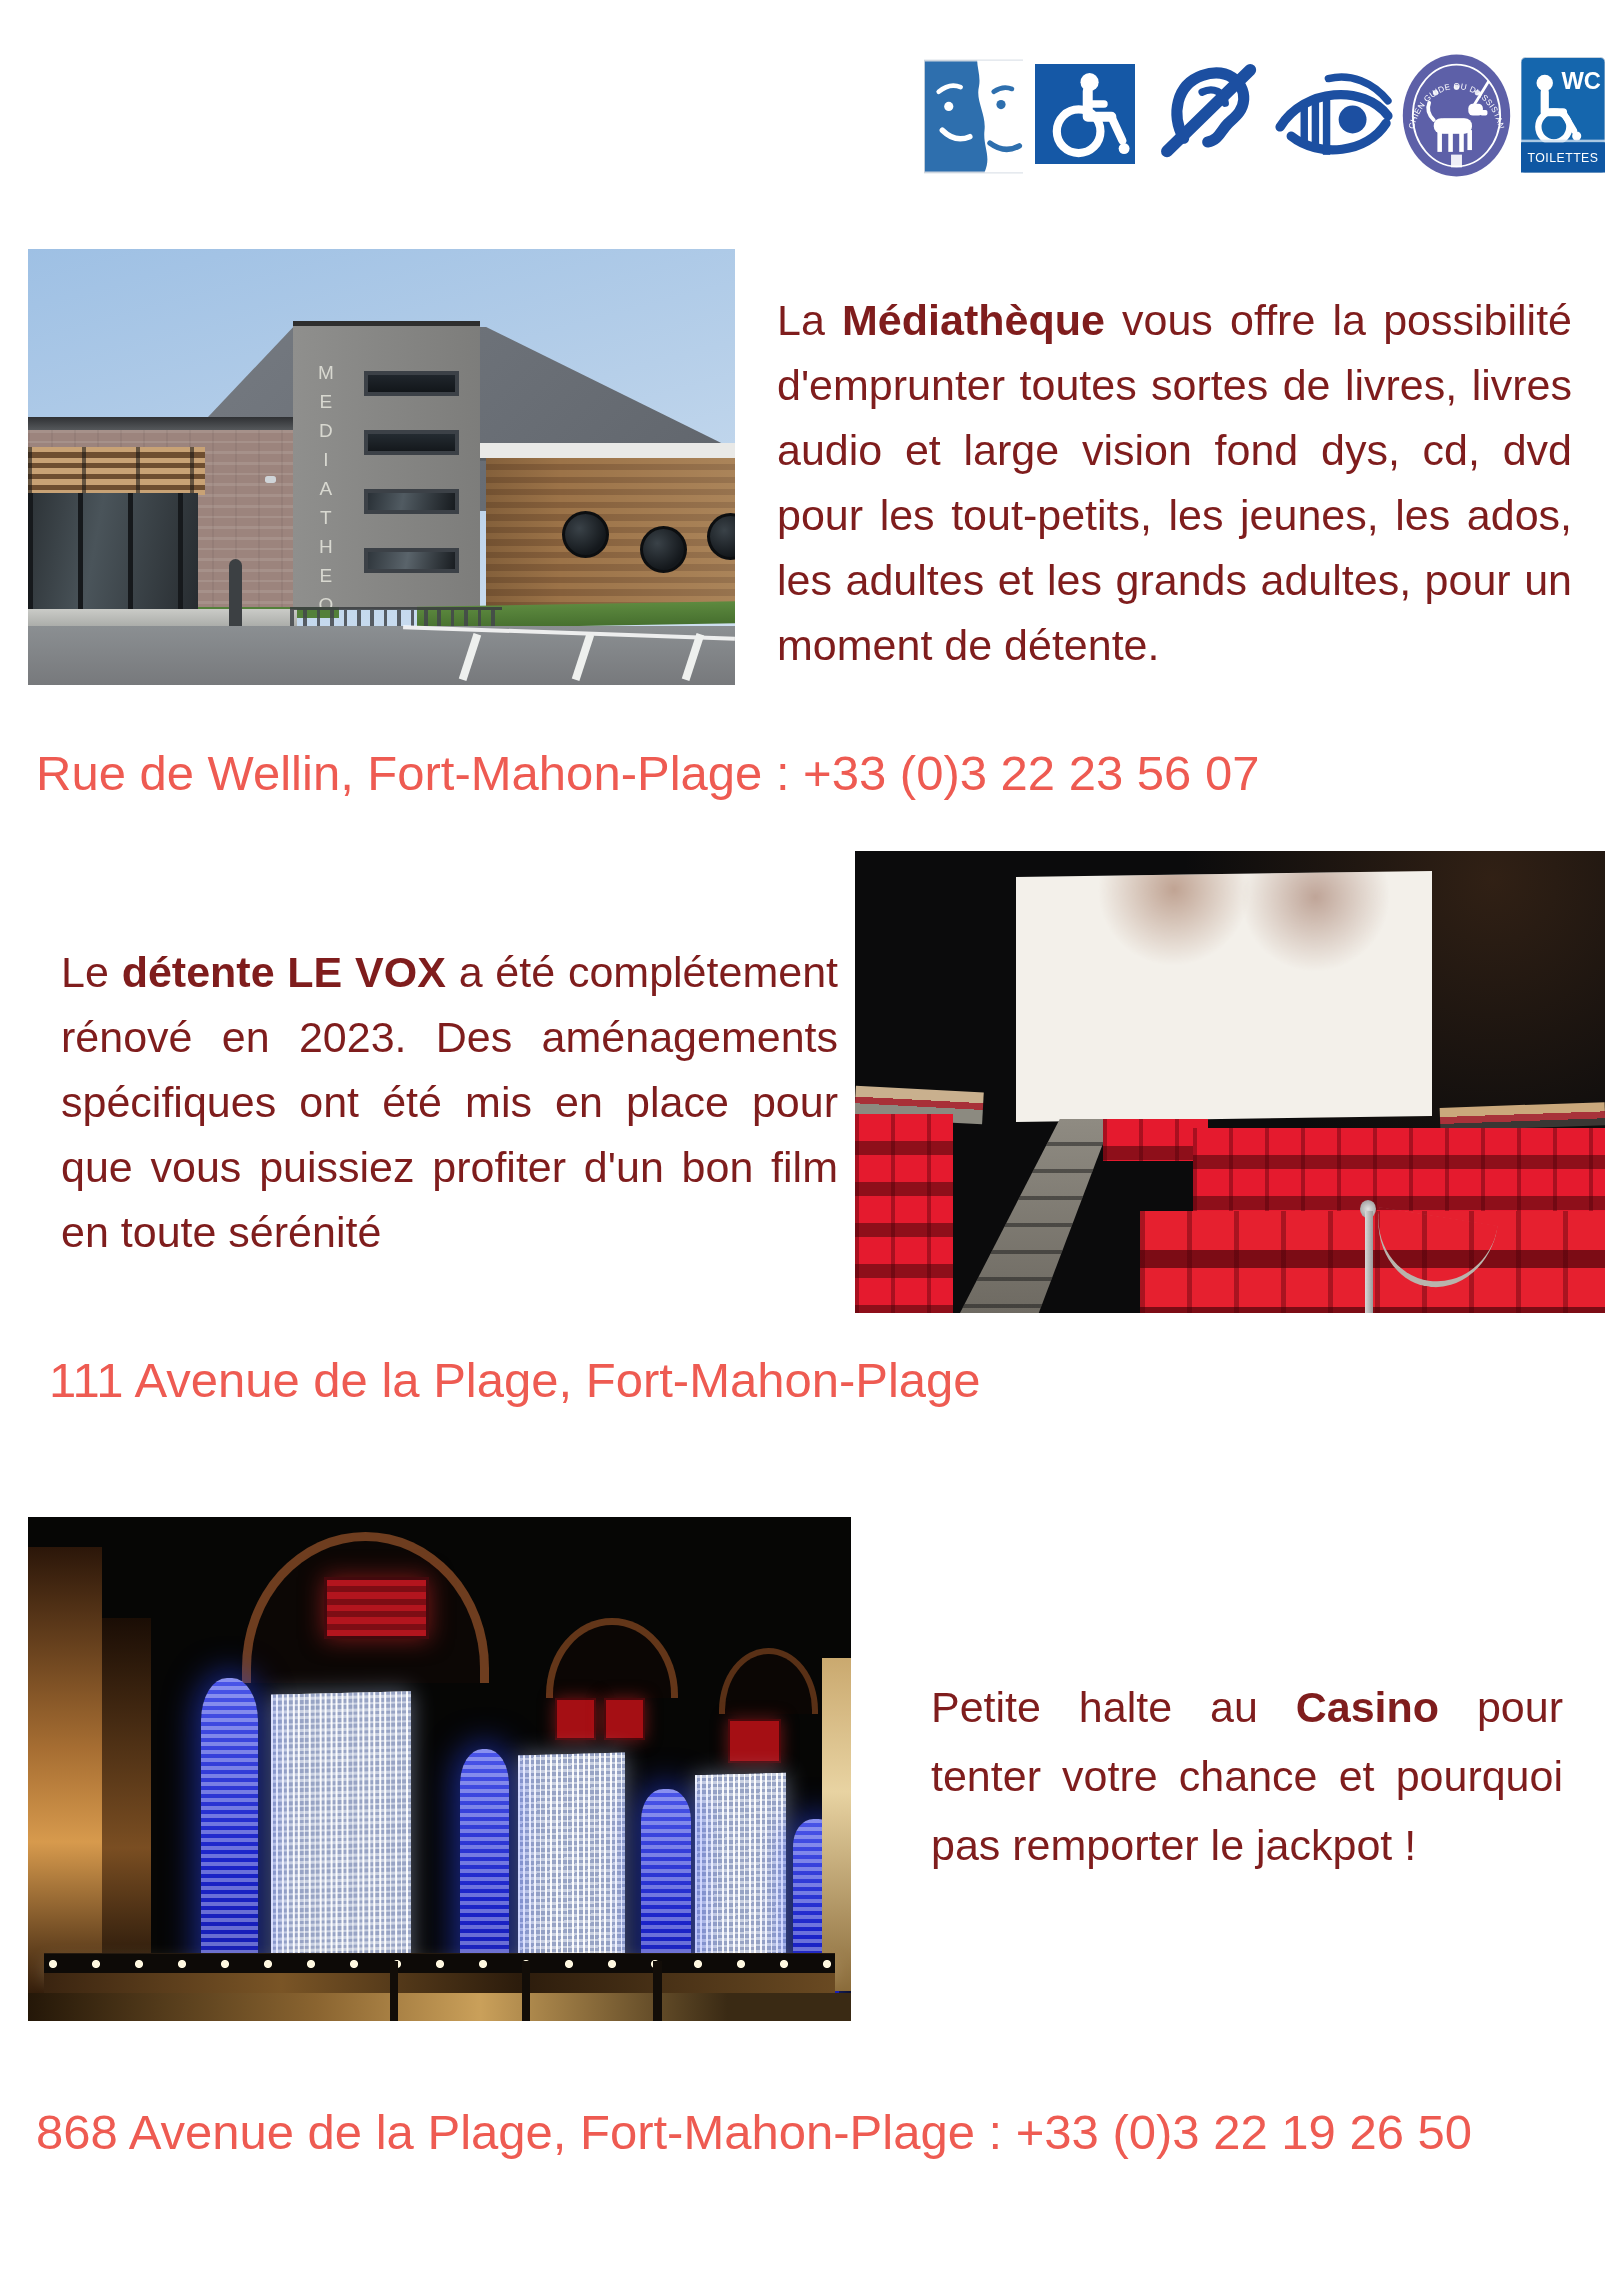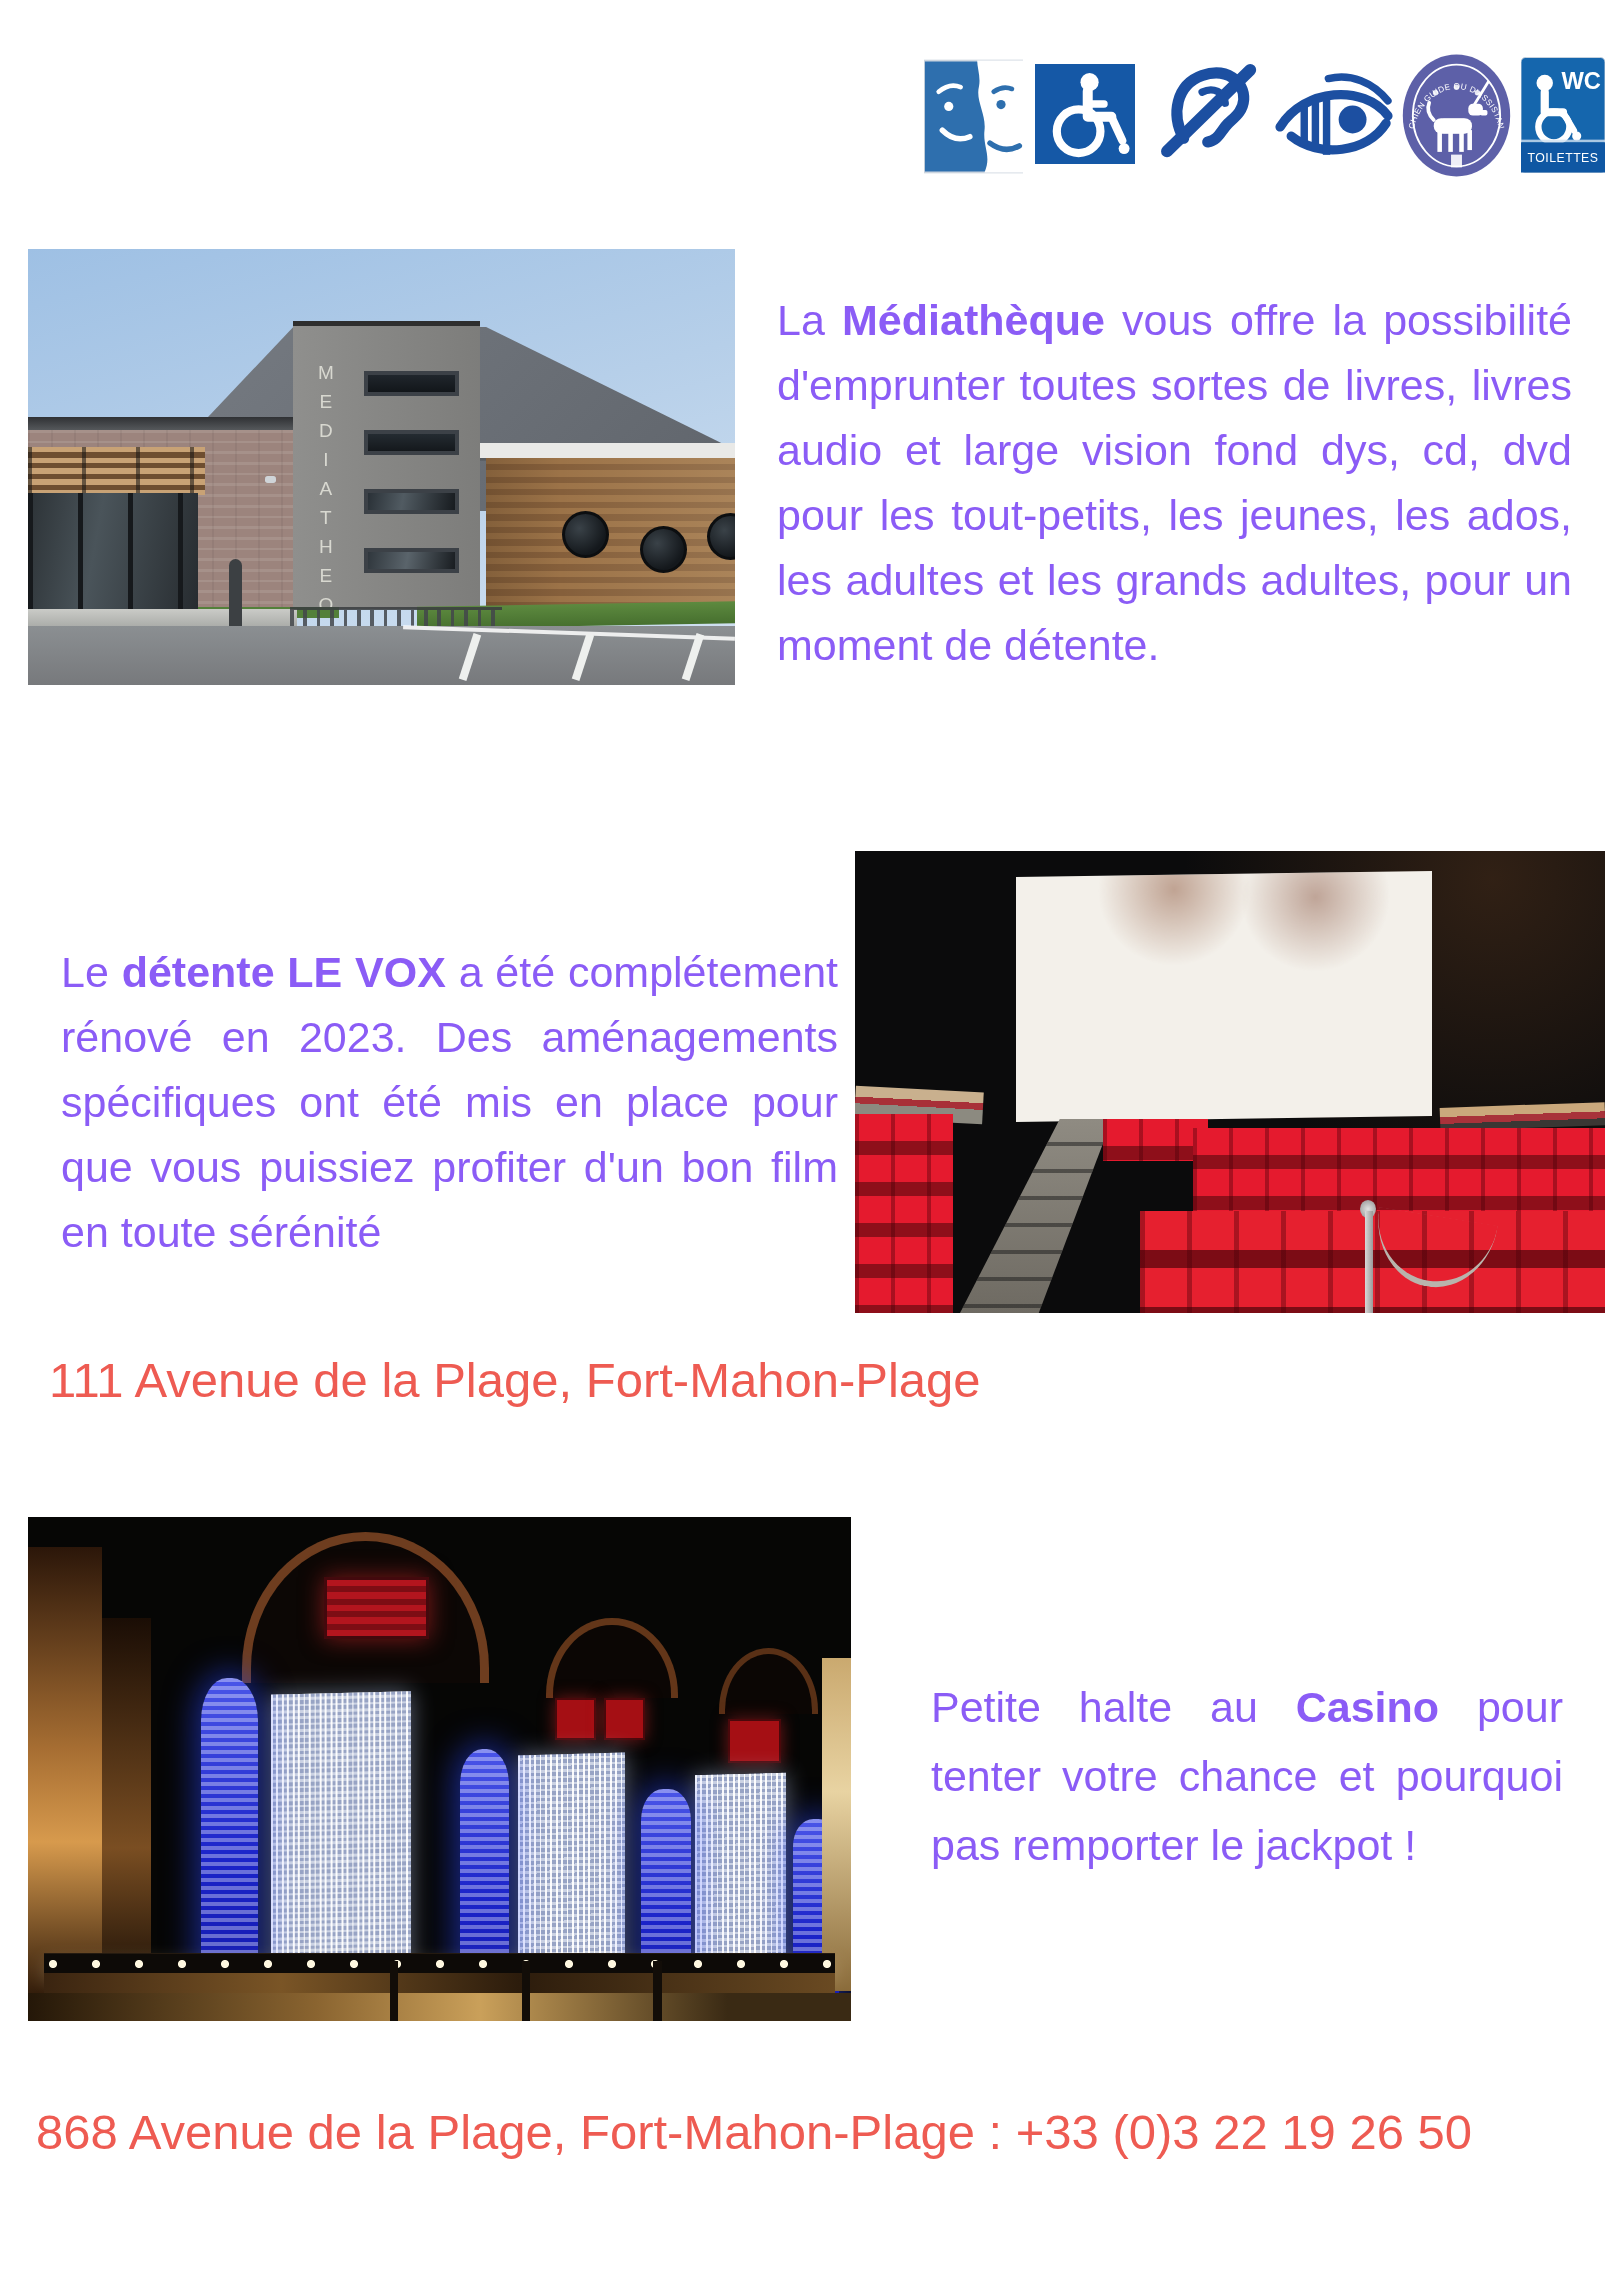--- a/index.html
+++ b/index.html
@@ -8,21 +8,21 @@
         font-family:"Liberation Sans",sans-serif;color:#141414;}
   .dec{position:absolute;}
   
   .title-band{position:absolute;left:0;top:39px;width:865px;height:143px;background:#F9A17E;
               display:flex;align-items:center;}
   .title-text{color:#ffffff;font-weight:700;font-size:116px;letter-spacing:3.6px;line-height:1;
               white-space:nowrap;transform:scale(0.56,1.08);transform-origin:0 50%;margin-left:88px;}
   .icon-box{position:absolute;}
   .icon-box svg{display:block;width:100%;height:100%;}
   
-  .para{position:absolute;font-size:43px;line-height:65px;text-align:justify;color:#8b5cf6;}
+  .para{position:absolute;font-size:43px;line-height:65px;text-align:justify;color:#7f1d1d;}
   .para b{font-weight:700;}
   .addr{position:absolute;font-size:49px;line-height:56px;color:#EE5B52;white-space:nowrap;}
   
   .photo{position:absolute;overflow:hidden;}
   .sign-vertical{position:absolute;writing-mode:vertical-lr;text-orientation:upright;
                  color:#d8d8d0;font-size:19px;letter-spacing:8px;font-family:"Liberation Sans",sans-serif;}
   .seat-rows{background:
       repeating-linear-gradient(90deg, rgba(70,0,8,.38) 0 3.6px, rgba(0,0,0,0) 3.6px 36px),
       repeating-linear-gradient(180deg,#e51a2e 0 27px,#8e0f1a 27px 41px);}
   .seat-rows-big{background:
@@ -159,20 +159,21 @@
     <div class="dec" style="left:37%;top:82%;width:30%;height:5.5%;border-top:3.6px solid #3a3d40;background:repeating-linear-gradient(90deg,#43474b 0 3.6px,rgba(0,0,0,0) 3.6px 13.4px);opacity:.85;"></div>
     <div class="dec" style="left:0;top:86.5%;width:100%;height:13.5%;background:linear-gradient(180deg,#8b8f92,#77797c);"></div>
     <div class="dec" style="left:53%;top:87.5%;width:47%;height:1%;background:rgba(255,255,255,.85);transform:rotate(2deg);"></div>
     <div class="dec" style="left:62%;top:88%;width:1.1%;height:11%;background:#eef0ee;transform:rotate(18deg);"></div>
     <div class="dec" style="left:78%;top:88%;width:1.1%;height:11%;background:#eef0ee;transform:rotate(18deg);"></div>
     <div class="dec" style="left:93.5%;top:88%;width:1.1%;height:11%;background:#eef0ee;transform:rotate(18deg);"></div>
   </div>
 
   <p class="para" style="left:777px;top:245px;width:795px;"><span>La </span><b>Médiathèque</b><span> vous offre la possibilité d'emprunter toutes sortes de livres, livres audio et large vision fond dys, cd, dvd pour les tout-petits, les jeunes, les ados, les adultes et les grands adultes, pour un moment de détente.</span></p>
 
+  <div class="addr" style="left:36px;top:745px;">Rue de Wellin, Fort-Mahon-Plage : +33 (0)3 22 23 56 07</div>
 
   <p class="para" style="left:61px;top:897px;width:777px;"><span>Le </span><b>détente LE VOX</b><span> a été complétement rénové en 2023. Des aménagements spécifiques ont été mis en place pour que vous puissiez profiter d'un bon film en toute sérénité</span></p>
 
   <div class="photo" style="left:855px;top:851px;width:750px;height:462px;background:#0b0b0c;">
     <div class="dec" style="inset:0;background:radial-gradient(circle at 85% 6%,rgba(80,50,28,.55),rgba(0,0,0,0) 40%);"></div>
     <div class="dec" style="left:21.5%;top:5%;width:55.5%;height:53%;background:radial-gradient(circle at 38% 6%,rgba(150,100,75,.55),rgba(0,0,0,0) 22%),radial-gradient(circle at 72% 10%,rgba(140,90,70,.5),rgba(0,0,0,0) 20%),#f3f0ea;transform:skewY(-0.8deg);"></div>
     <div class="dec" style="left:0;top:51.5%;width:17%;height:7%;background:linear-gradient(180deg,#c9b08e 0 34%,#a83038 34% 55%,#8c8a80 55% 100%);transform:rotate(3deg);"></div>
     <div class="dec" style="left:78%;top:55%;width:22%;height:5%;background:linear-gradient(180deg,#caa87c 0 40%,#a8323a 40% 70%,#3a3734 70%);transform:rotate(-2deg);"></div>
     <div class="dec" style="left:14%;top:58%;width:35%;height:42%;background:repeating-linear-gradient(180deg,rgba(0,0,0,0) 0 23px,rgba(25,25,25,.5) 23px 27px),linear-gradient(180deg,#8f8b82,#6e6a62);clip-path:polygon(38% 0,58% 0,30% 100%,0 100%);"></div>
     <div class="dec seat-rows" style="left:0;top:57%;width:13%;height:43%;"></div>

